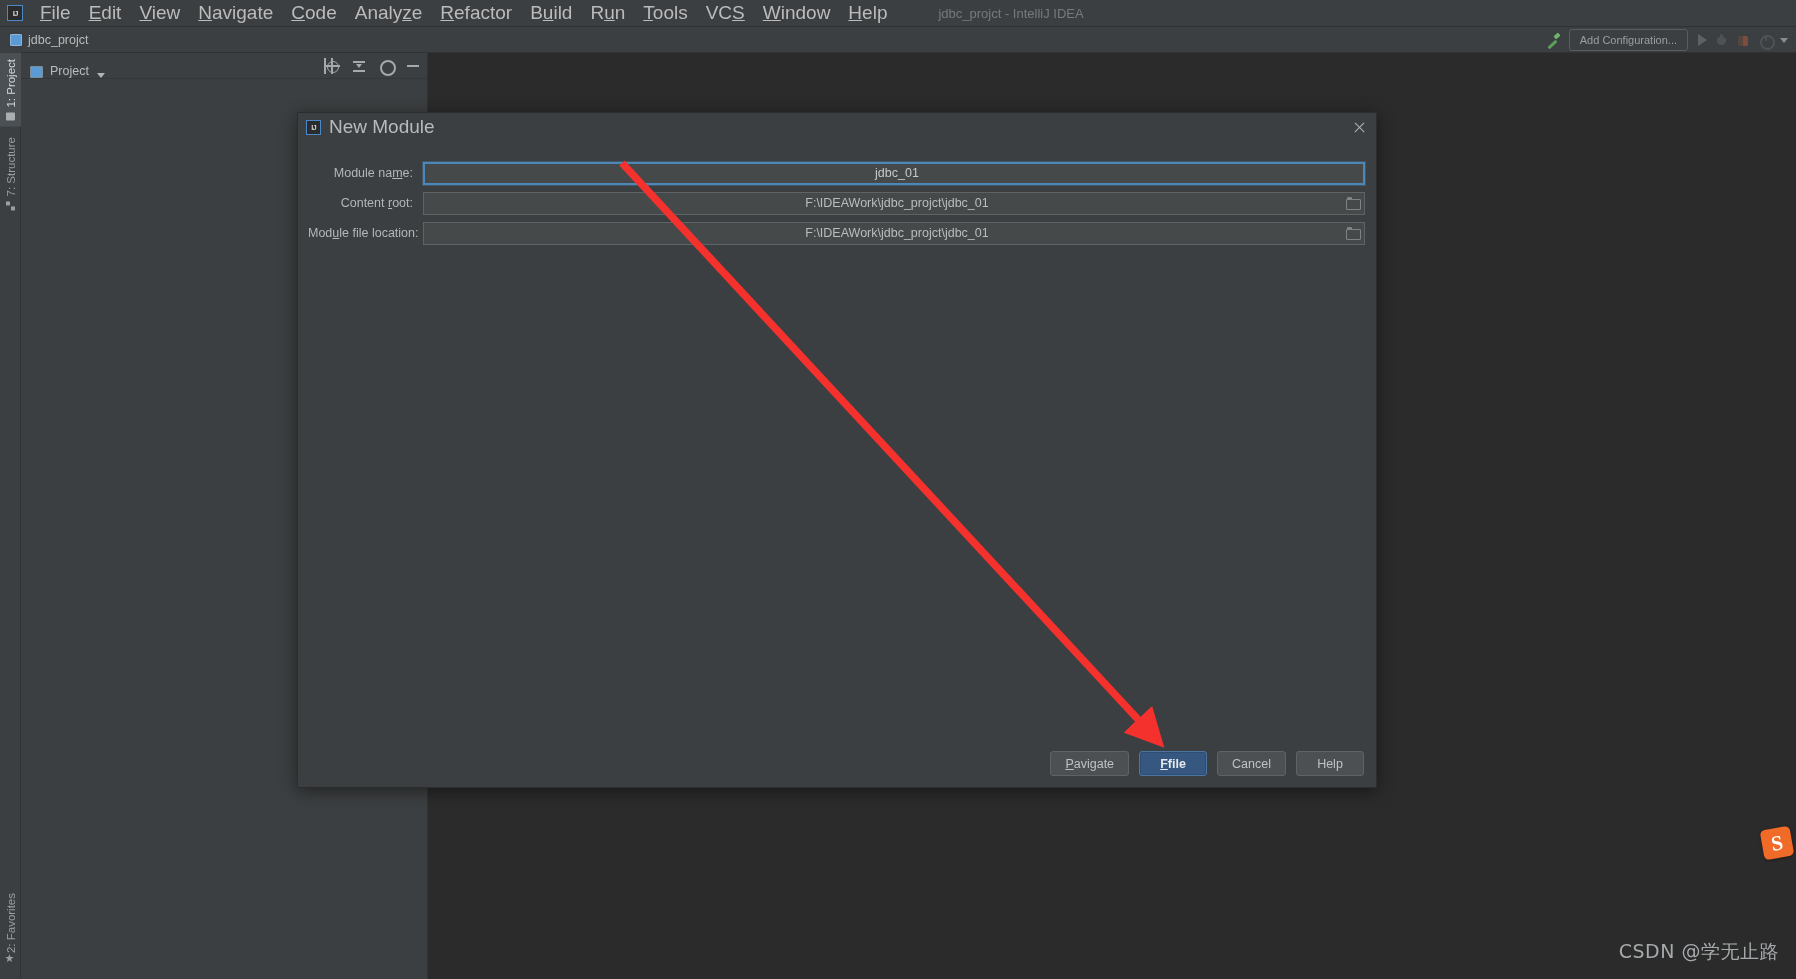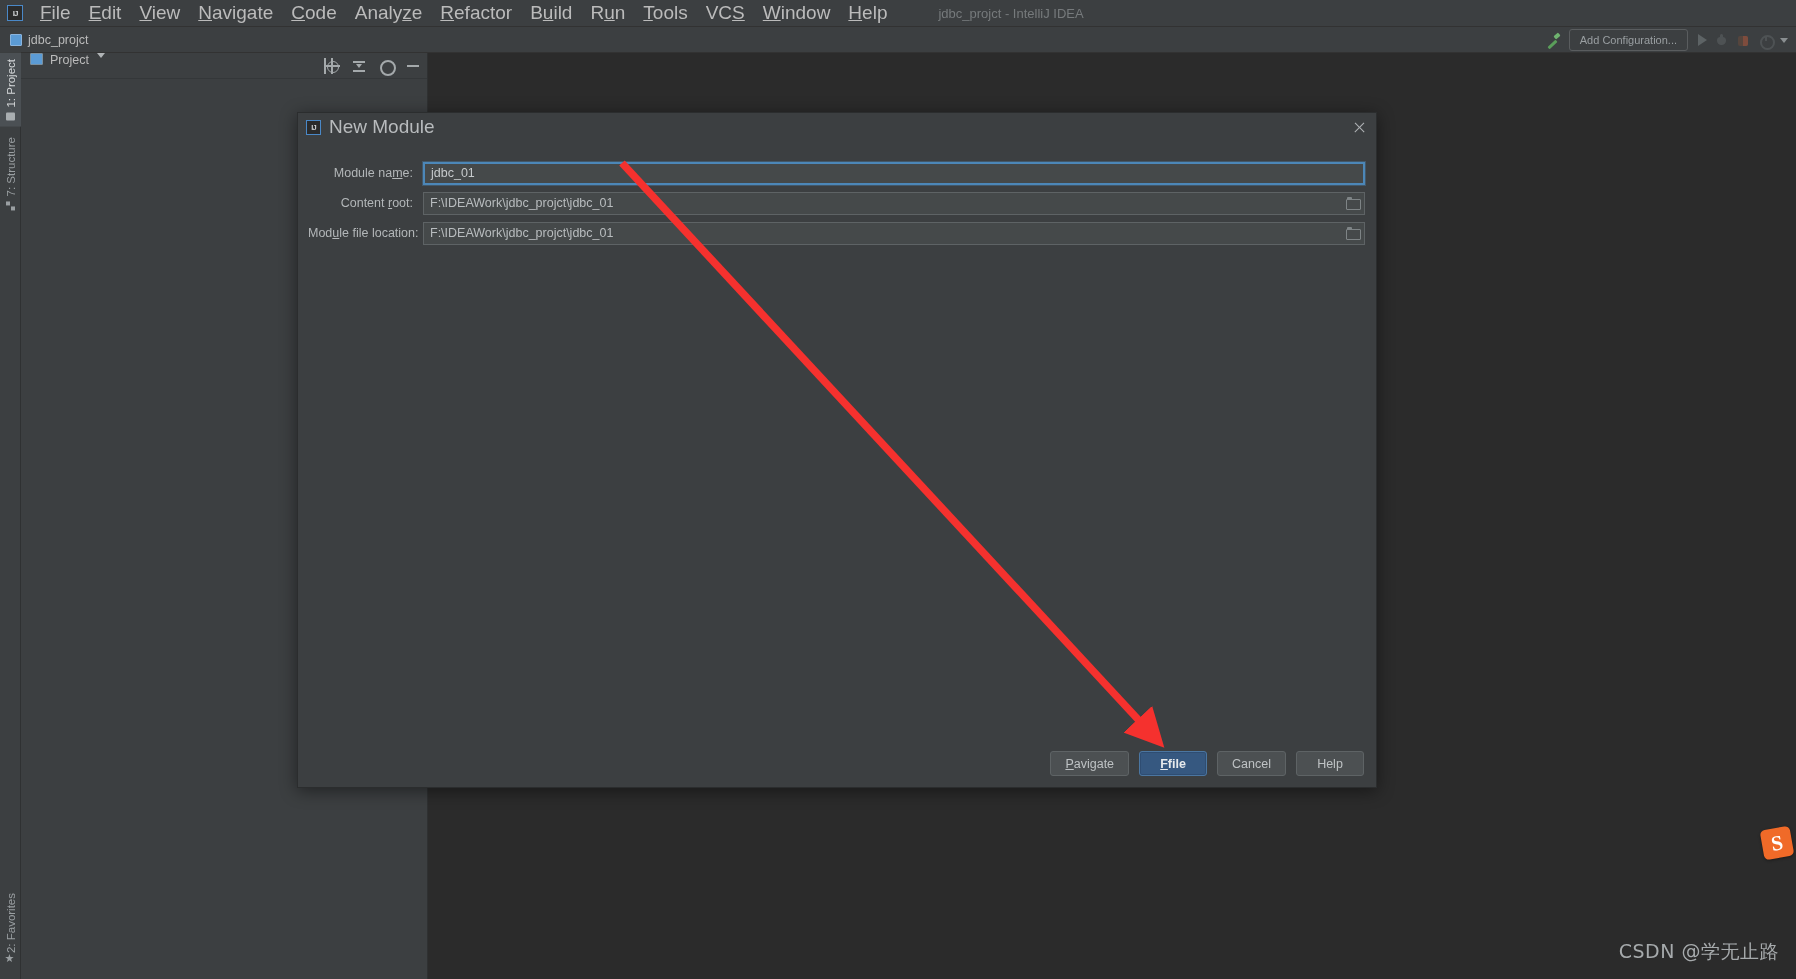--- a/index.html
+++ b/index.html
@@ -133,21 +133,21 @@
     content: "\2605"; position: absolute; left: -2px; top: -6px;
     font-size: 11px; color: #9a9fa2; line-height: 1;
   }
 
   
   .proj-panel {
     position: absolute; left: 21px; top: 53px; width: 407px; height: 926px;
     background: #3c3f41; border-right: 1px solid #2f3132; overflow: hidden;
   }
   .proj-head {
-    height: 26px; display: flex; align-items: flex-start;
+    height: 26px; display: flex; align-items: flex-end;
     border-bottom: 1px solid #343739; position: relative;
   }
   .proj-head-icon {
     width: 13px; height: 12px; margin-left: 9px; margin-right: 7px;
     border: 1px solid #7a8f9e; background: #5b9bd5; border-radius: 1px;
   }
   .proj-head-label { font-size: 12.5px; color: #bbbbbb; }
   .proj-head-caret {
     width: 0; height: 0; border-left: 4px solid transparent;
     border-right: 4px solid transparent; border-top: 5px solid #b0b4b6;
@@ -288,21 +288,21 @@
     display: flex; align-items: center; height: 24px; margin-bottom: 6px;
     padding-left: 10px;
   }
   .form-label {
     width: 105px; text-align: right; margin-right: 10px;
     font-size: 12.5px; color: #b3b7b9; white-space: nowrap;
   }
   .form-label u { text-decoration: underline; }
   .field {
     flex: 1; height: 23px; background: #45494a; border: 1px solid #5e6365;
-    display: flex; align-items: center; margin-right: 13px; position: relative;
+    display: flex; align-items: center; margin-right: 13px; position: relative; justify-content: center;
   }
   .field.focused {
     border: 2px solid #4c87b8; background: #45494a;
     box-shadow: 0 0 0 1px rgba(76,135,184,.35);
   }
   .field .val {
     font-size: 12.5px; color: #b9bdbf; padding-left: 6px; white-space: nowrap;
     overflow: hidden;
   }
   .field.focused .val { color: #c6cacc; }

